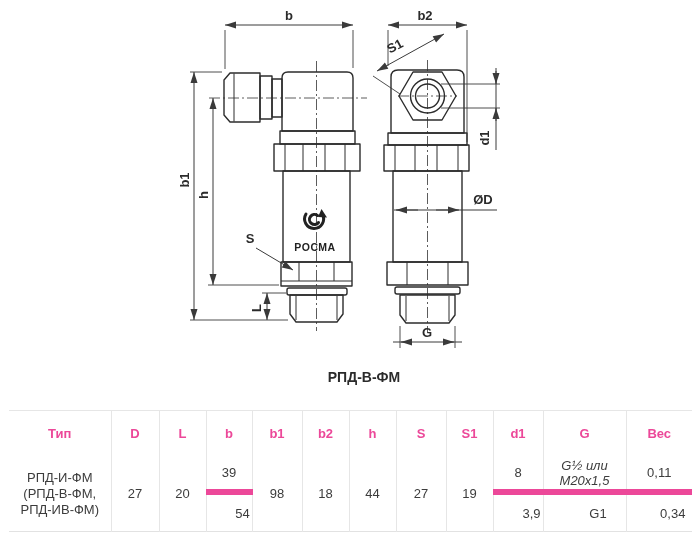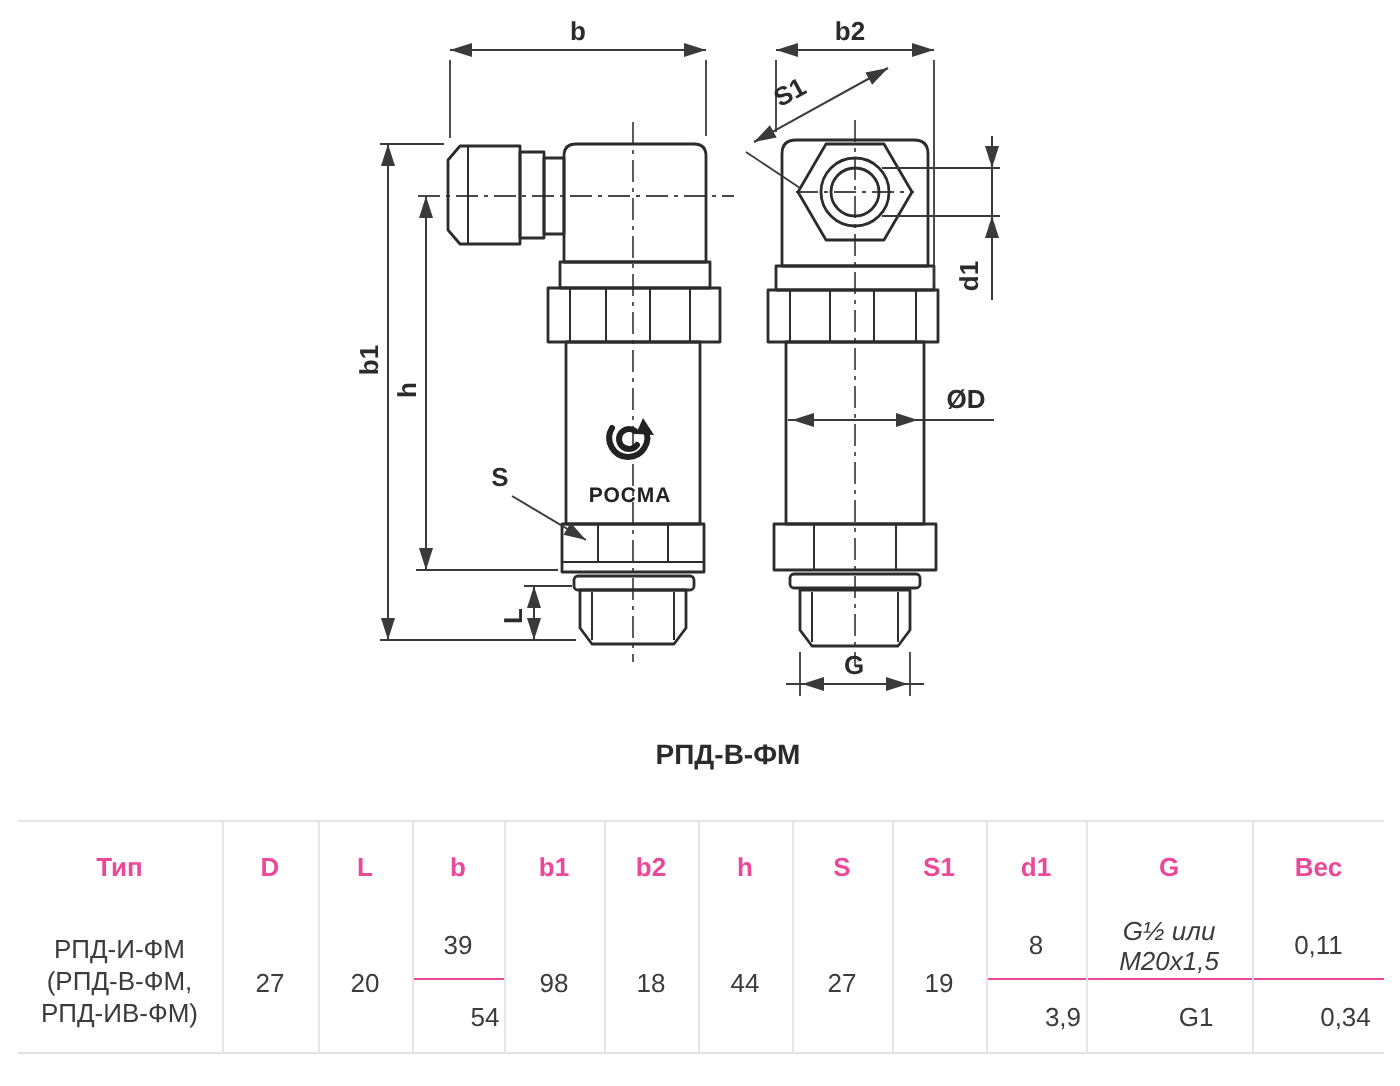--- a/index.html
+++ b/index.html
@@ -25,21 +25,21 @@
     border-top:1px solid #e6e6e6;border-bottom:1px solid #e2e2e2;
   }
   table.spec th,table.spec td{
     border-left:1px solid #e6e6e6;border-right:1px solid #e6e6e6;
     text-align:center;padding:0;font-weight:400;vertical-align:middle;
   }
   table.spec .no-l{border-left:none;}
   table.spec .no-r{border-right:none;}
   table.spec th{font-weight:700;color:#ec4899;height:45px;}
   tr.r1 td{height:33px;}
-  tr.r2 td{height:36px;border-top:1px solid #ec4899;padding-left:27px;}
+  tr.r2 td{height:36px;border-top:6px solid #ec4899;padding-left:27px;}
   td.type{text-align:left;padding-left:13px;line-height:16px;}
   .gcell{line-height:15px;font-style:italic;}
 </style>
 </head>
 <body>
 
 <div class="screen">
 
   <svg width="700" height="405" viewBox="0 0 700 405">
     <defs>

